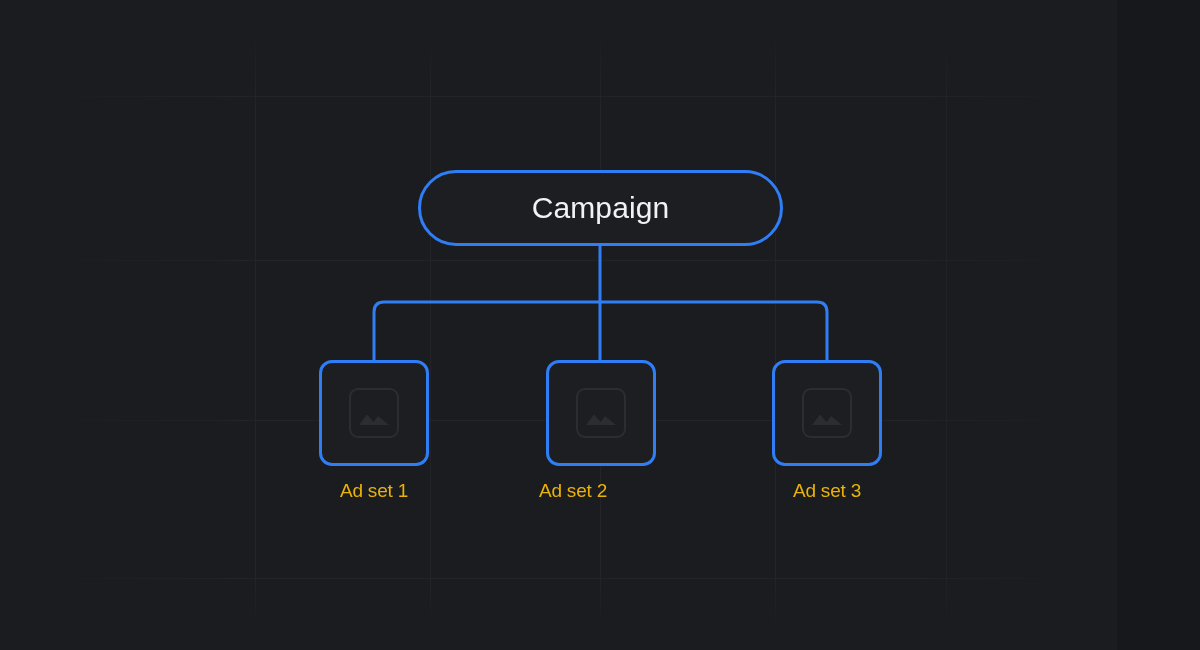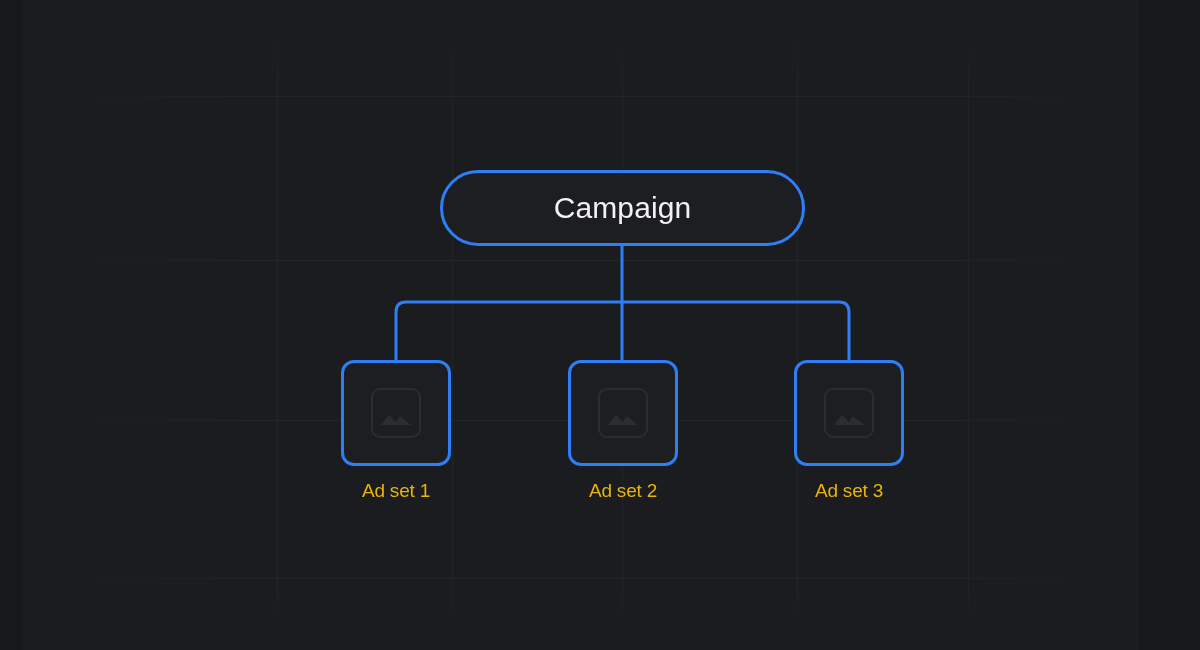--- a/index.html
+++ b/index.html
@@ -11,21 +11,20 @@
   body {
     font-family: "Liberation Sans", sans-serif;
   }
 
   .canvas {
     position: relative;
     width: 1117px;
     height: 650px;
     background: #1b1c1f;
     overflow: hidden;
-    margin-left: 22px;
   }
 
   
   .grid-layer {
     position: absolute;
     inset: 0;
     pointer-events: none;
   }
   .grid-v, .grid-h {
     position: absolute;
@@ -133,21 +132,21 @@
     position: absolute;
     top: 481px;
     width: 170px;
     text-align: center;
     color: #eab308;
     font-size: 19px;
     letter-spacing: -0.2px;
     line-height: 1;
   }
   .adset-label.pos-0 { left: 289px; }
-  .adset-label.pos-1 { left: 516px; }
+  .adset-label.pos-1 { left: 488px; }
   .adset-label.pos-2 { left: 742px; }
 </style>
 </head>
 <body>
 
 <div class="canvas">
 
   <div class="grid-layer">
     <div class="grid-v" style="left:255px"></div>
     <div class="grid-v" style="left:430px"></div>

